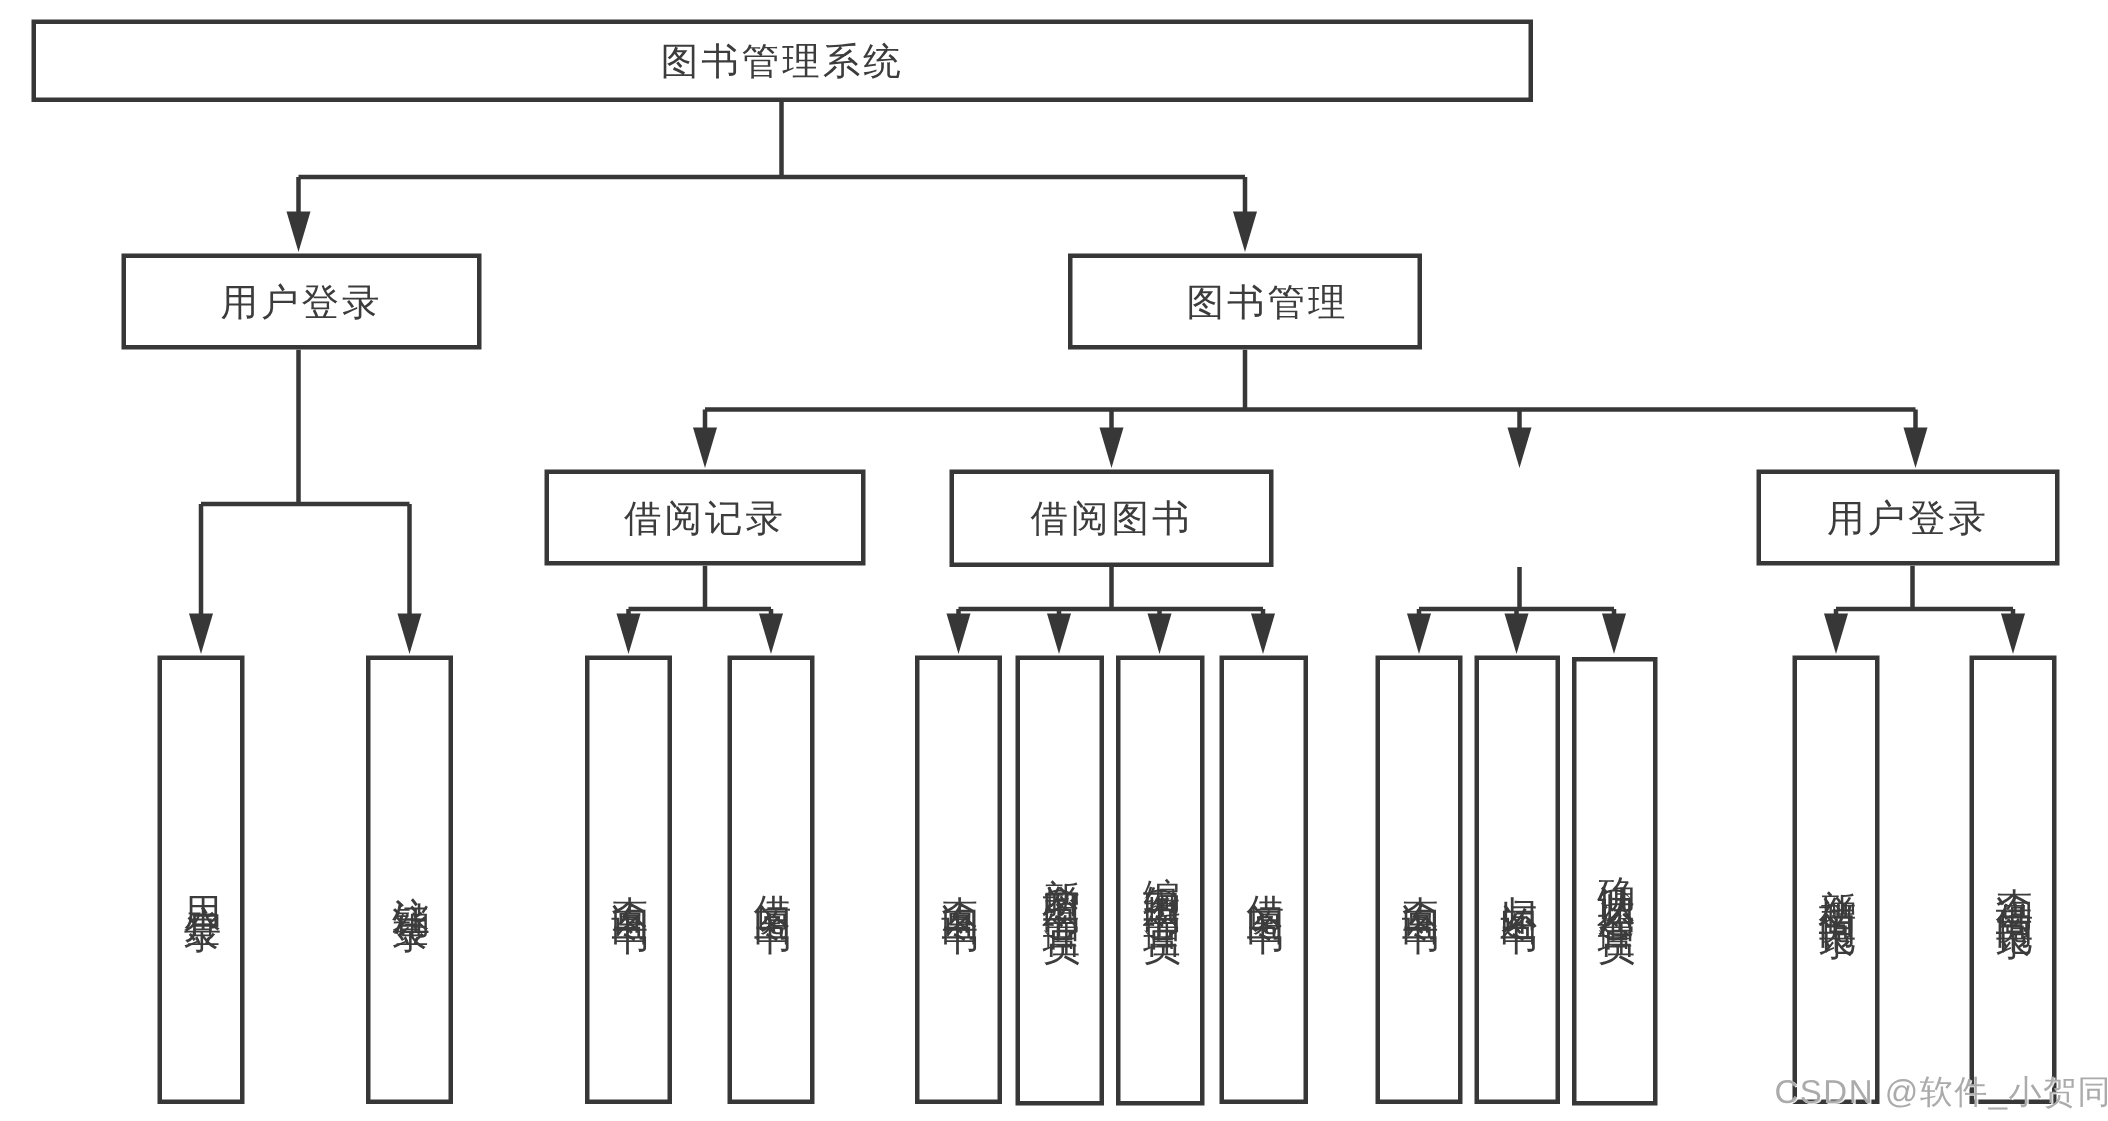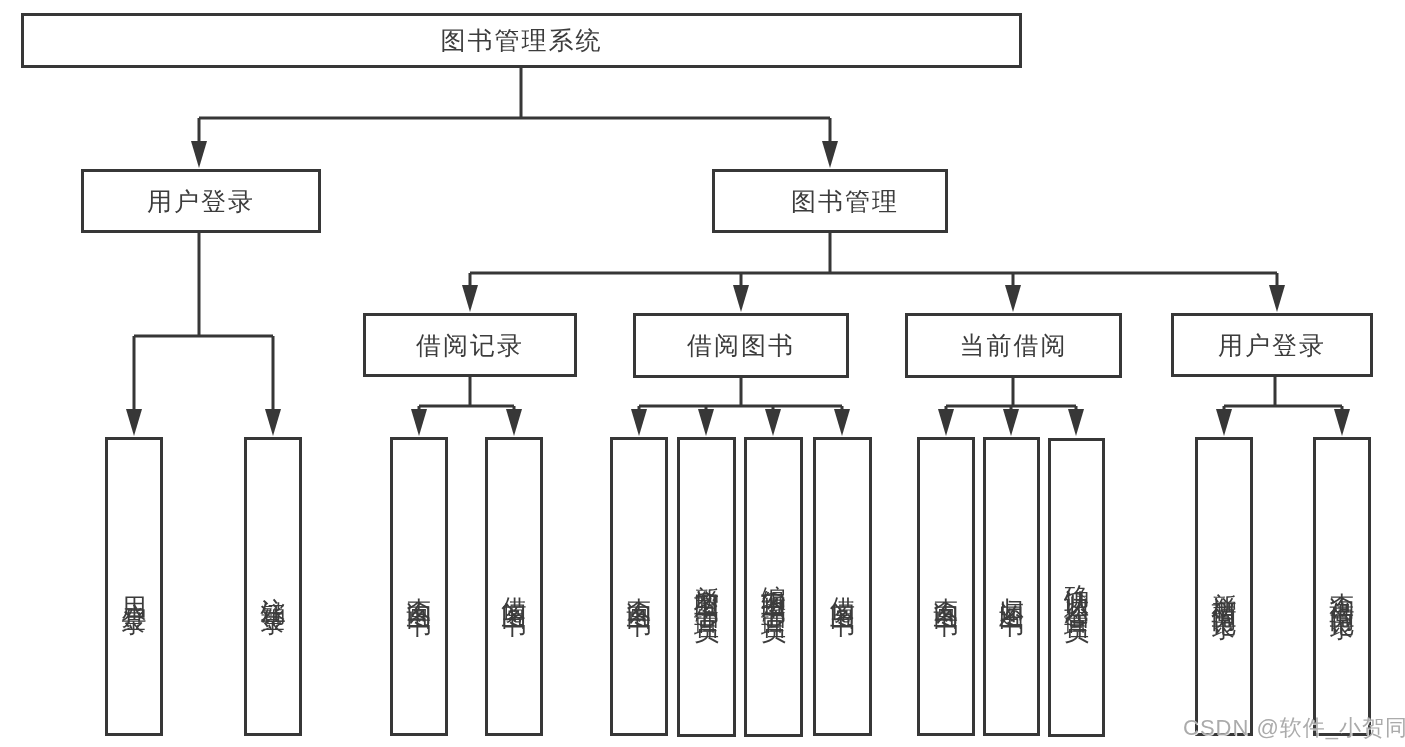--- a/index.html
+++ b/index.html
@@ -122,23 +122,20 @@
   <div class="box" style="left:712px; top:169px; width:236px; height:64px;padding-left:30px;">
     <span>图书管理</span>
   </div>
 
   <div class="box" style="left:363px; top:313px; width:214px; height:64px;">
     <span>借阅记录</span>
   </div>
   <div class="box" style="left:633px; top:313px; width:216px; height:65px;">
     <span>借阅图书</span>
   </div>
-  <div class="box" style="left:905px; top:313px; width:217px; height:65px;">
-    <span>当前借阅</span>
-  </div>
   <div class="box" style="left:1171px; top:313px; width:202px; height:64px;">
     <span>用户登录</span>
   </div>
 
   <div class="box vbox" style="left:105px; top:437px; width:58px; height:299px;">
     <span>用户登录</span>
   </div>
   <div class="box vbox" style="left:244px; top:437px; width:58px; height:299px;">
     <span>注销登录</span>
   </div>

